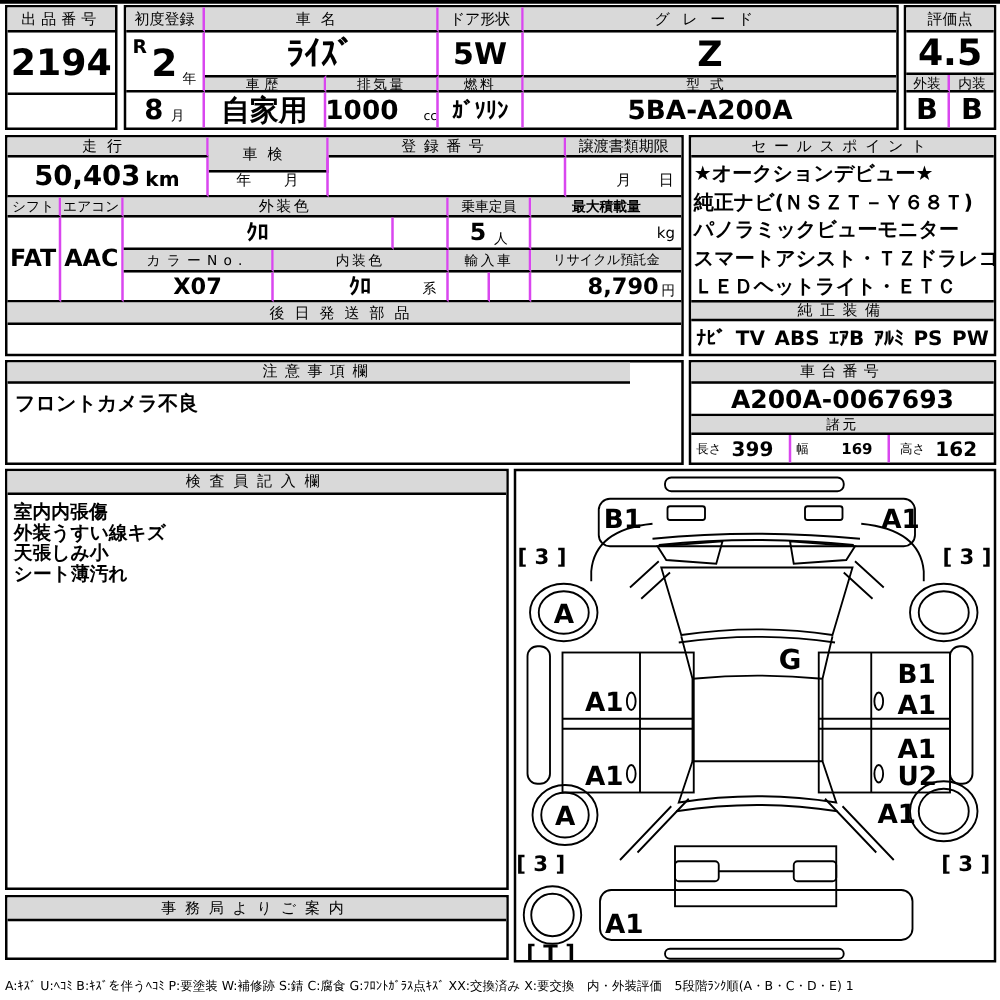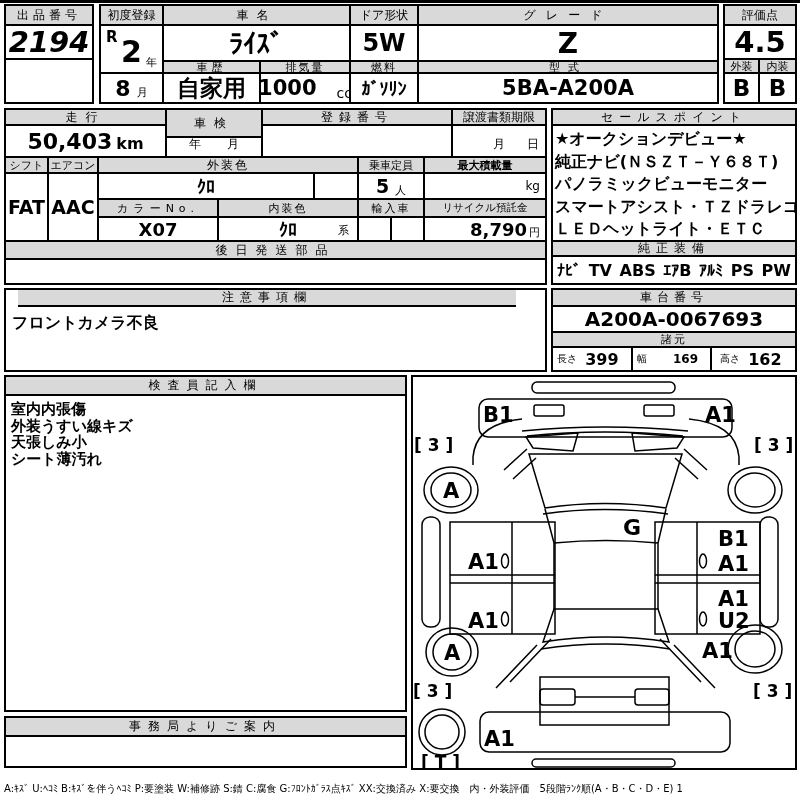--- a/index.html
+++ b/index.html
@@ -4,33 +4,33 @@
 <style>
   html,body{margin:0;padding:0;}
   body{width:800px;height:800px;background:#fff;position:relative;overflow:hidden;
        font-family:"DejaVu Sans","Liberation Sans",sans-serif;color:#000;}
   .abs{position:absolute;box-sizing:border-box;}
   .box{position:absolute;box-sizing:border-box;border:2px solid #000;background:#fff;}
   .hdr{position:absolute;box-sizing:border-box;background:#d9d9d9;display:flex;align-items:center;
        justify-content:center;font-size:12px;letter-spacing:4px;white-space:nowrap;overflow:hidden;}
   .cell{position:absolute;box-sizing:border-box;display:flex;align-items:center;justify-content:center;
         white-space:nowrap;overflow:hidden;}
-  .bb{border-bottom:2px solid #000;} .br{border-right:2px solid #000000;} .bt{border-top:2px solid #000;}
+  .bb{border-bottom:2px solid #000;} .br{border-right:2px solid #d946ef;} .bt{border-top:2px solid #000;}
   .b{font-weight:bold;}
   .ls0{letter-spacing:0;} .ls2{letter-spacing:2px;}
   svg text{fill:#000;stroke:none;font-weight:bold;font-family:"DejaVu Sans","Liberation Sans",sans-serif;}
 </style>
 </head>
 <body>
 
 <div class="abs" style="left:0;top:0;width:800px;height:3px;background:#000;"></div>
 
 <div class="box" style="left:4px;top:4px;width:90px;height:100px;padding-left:20px;">
   <div class="hdr bb" style="left:0;top:0;width:86px;height:20px;">出品番号</div>
-  <div class="cell bb b" style="left:0;top:20px;width:86px;height:34px;font-size:29px;font-style:italic;">2194</div>
+  <div class="cell bb b" style="left:0;top:20px;width:86px;height:50px;font-size:29px;">2194</div>
 </div>
 
 <div class="box" style="left:99px;top:4px;width:620px;height:100px;">
 
   <div class="hdr bb br ls0" style="left:0;top:0;width:63px;height:20px;">初度登録</div>
   <div class="hdr bb br" style="left:63px;top:0;width:187px;height:20px;letter-spacing:8px;">車名</div>
   <div class="hdr bb br ls0" style="left:250px;top:0;width:68px;height:20px;">ドア形状</div>
   <div class="hdr bb" style="left:318px;top:0;width:298px;height:20px;letter-spacing:10px;">グレード</div>
 
   <div class="cell br bb" style="left:0;top:20px;width:63px;height:48px;">
@@ -48,21 +48,21 @@
   <div class="cell b" style="left:318px;top:20px;width:298px;height:34px;font-size:28px;">Z</div>
 
   <div class="hdr bt bb br" style="left:63px;top:54px;width:97px;height:14px;font-size:11px;">車歴</div>
   <div class="hdr bt bb br ls2" style="left:160px;top:54px;width:90px;height:14px;font-size:11px;">排気量</div>
   <div class="hdr bt bb br ls2" style="left:250px;top:54px;width:68px;height:14px;font-size:11px;">燃料</div>
   <div class="hdr bt bb" style="left:318px;top:54px;width:298px;height:14px;font-size:11px;letter-spacing:8px;">型式</div>
 
   <div class="cell br b" style="left:63px;top:68px;width:97px;height:28px;font-size:23px;">自家用</div>
   <div class="cell br" style="left:160px;top:68px;width:90px;height:28px;">
     <span class="b" style="font-size:21px;">1000</span>
-    <span style="font-size:14px;margin-left:20px;margin-top:10px;">cc</span>
+    <span style="font-size:10px;margin-left:20px;margin-top:10px;">cc</span>
   </div>
   <div class="cell br b" style="left:250px;top:68px;width:68px;height:28px;font-size:18px;">ｶﾞｿﾘﾝ</div>
   <div class="cell b" style="left:318px;top:68px;width:298px;height:28px;font-size:21px;">5BA-A200A</div>
 </div>
 
 <div class="box" style="left:723px;top:4px;width:74px;height:100px;">
   <div class="hdr bb ls0" style="left:0;top:0;width:70px;height:20px;">評価点</div>
   <div class="cell bb b" style="left:0;top:20px;width:70px;height:34px;font-size:29px;">4.5</div>
   <div class="hdr bb br ls0" style="left:0;top:54px;width:35px;height:14px;font-size:11px;">外装</div>
   <div class="hdr bb ls0" style="left:35px;top:54px;width:35px;height:14px;font-size:11px;">内装</div>
@@ -148,21 +148,21 @@
     <span>TV</span>
     <span>ABS</span>
     <span>ｴｱB</span>
     <span>ｱﾙﾐ</span>
     <span>PS</span>
     <span>PW</span>
   </div>
 </div>
 
 <div class="box" style="left:4px;top:288px;width:543px;height:84px;">
-  <div class="hdr bb" style="left:12px;top:0;width:498px;height:17px;letter-spacing:6px;">注意事項欄</div>
+  <div class="hdr bb" style="left:0;top:0;width:498px;height:17px;letter-spacing:6px;">注意事項欄</div>
   <div class="abs b" style="left:6px;top:23px;width:530px;font-size:16px;">フロントカメラ不良</div>
 </div>
 
 <div class="box" style="left:551px;top:288px;width:246px;height:84px;">
   <div class="hdr bb" style="left:0;top:0;width:242px;height:17px;letter-spacing:5px;">車台番号</div>
   <div class="cell bb b" style="left:0;top:17px;width:242px;height:26px;font-size:20px;">A200A-0067693</div>
   <div class="hdr bb ls2" style="left:0;top:43px;width:242px;height:15px;font-size:11px;">諸元</div>
   <div class="cell br" style="left:0;top:58px;width:80px;height:22px;justify-content:flex-start;padding-left:4px;">
     <span style="font-size:10px;">長さ</span>
     <span class="b" style="font-size:16px;margin-left:8px;">399</span>

